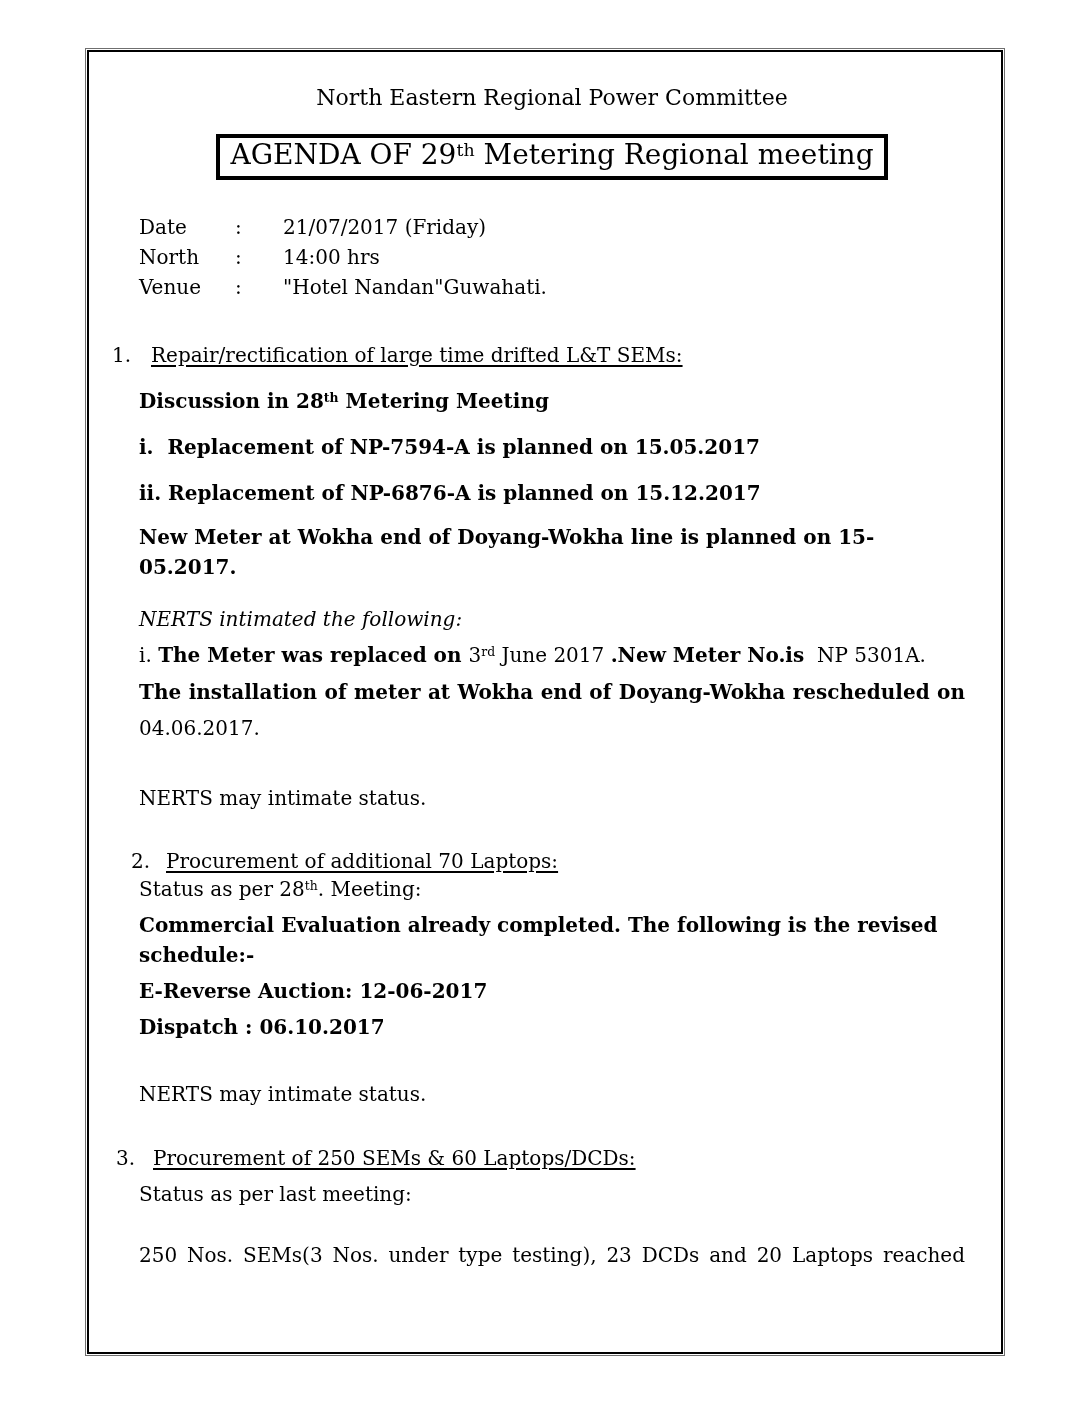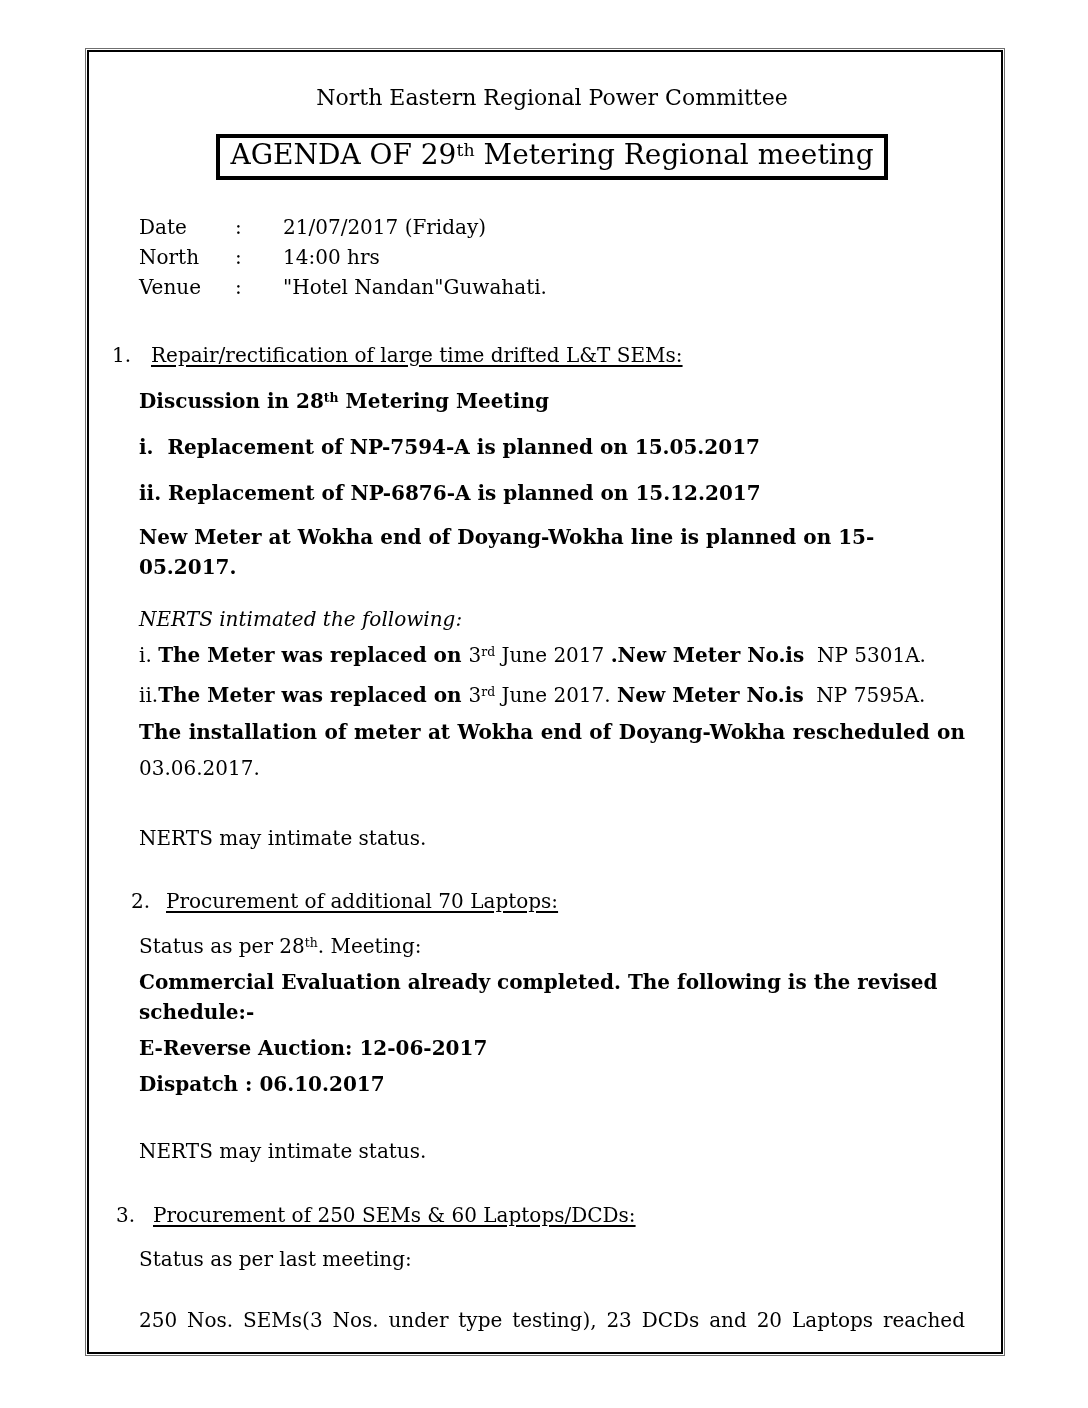--- a/index.html
+++ b/index.html
@@ -62,23 +62,23 @@
     text-align: justify;
     text-align-last: justify;
   }
   .s1-disc { margin-top: 18px; }
   .s1-item { margin-top: 16px; }
   .s1-newmeter { margin-top: 14px; }
   .s1-nerts { margin-top: 22px; }
   .s1-reply { line-height: 37px; margin-top: 3px; }
   .s1-install2 { line-height: 36px; }
   .status-line { margin-top: 37px; }
-  .s2-status { margin-top: 17px; }
+  .s2-status { }
   .s2-line { margin-top: 6px; }
-  .s3-status { margin-top: 16px; }
+  .s3-status { margin-top: 8px; }
   .s3-para { margin-top: 28px; }
 </style>
 </head>
 <body>
 
 <div class="page">
 
   <div class="org-title">North Eastern Regional Power Committee</div>
 
   <div class="agenda-wrap">
@@ -111,24 +111,23 @@
   <div class="line b s1-disc"><span>Discussion in 28</span><span class="sup">th</span><span> Metering Meeting</span></div>
 
   <div class="line b pre s1-item">i.  Replacement of NP-7594-A is planned on 15.05.2017</div>
   <div class="line b pre s1-item">ii. Replacement of NP-6876-A is planned on 15.12.2017</div>
   <div class="line b s1-newmeter">New Meter at Wokha end of Doyang-Wokha line is planned on 15-05.2017.</div>
 
   <div class="line i s1-nerts">NERTS intimated the following:</div>
 
   <div class="line pre s1-reply"><span>i. </span><span class="b">The Meter was replaced on </span><span>3</span><span class="sup">rd</span><span> June 2017 </span><span class="b">.New Meter No.is</span><span>  NP 5301A.</span></div>
 
-  <div class="line pre s1-reply"><span>ii.</span><span class="b">The Meter was replaced on </span><span>3</span><span class="sup">rd</span><span> June 2017. </span><span class="b">New Meter No.is</span><span>  NP 7595A.</span></div>
 
   <div class="jline b">The installation of meter at Wokha end of Doyang-Wokha rescheduled on</div>
-  <div class="line s1-install2">03.06.2017.</div>
+  <div class="line s1-install2">04.06.2017.</div>
 
   <div class="line status-line">NERTS may intimate status.</div>
 
   <div class="sec-heading h2">
     <span class="num">2.</span>
     <span class="txt">Procurement of additional 70 Laptops:</span>
   </div>
 
   <div class="line s2-status"><span>Status as per 28</span><span class="sup">th</span><span>. Meeting:</span></div>
 

